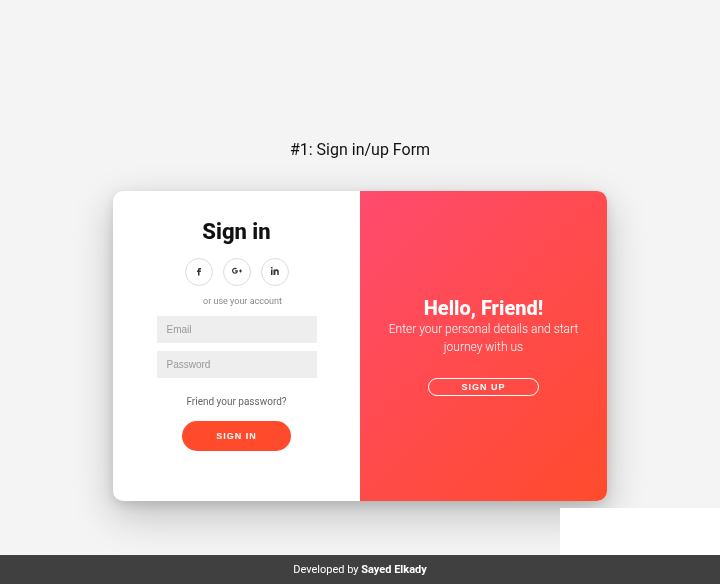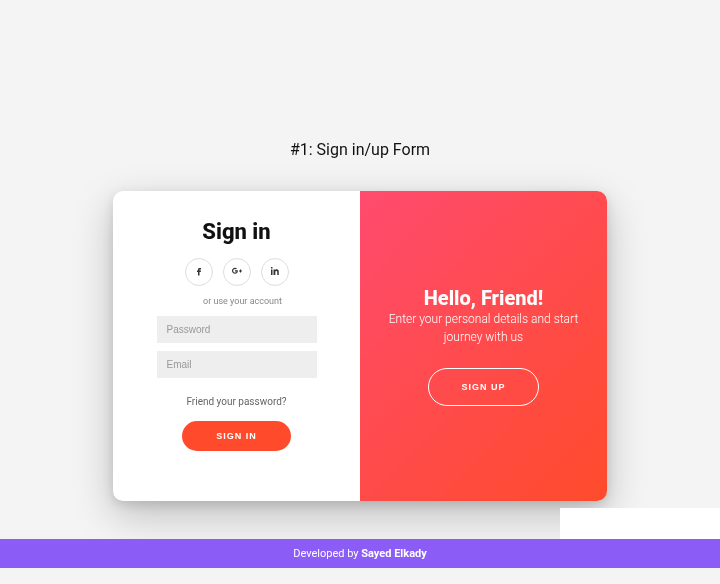--- a/index.html
+++ b/index.html
@@ -127,33 +127,33 @@
   font-size: 12px;
   line-height: 1.5;
   margin-bottom: 22px;
   font-weight: 300;
 }
 .ghost-btn {
   background: transparent;
   border: 1px solid #fff;
   color: #fff;
   border-radius: 20px;
-  padding: 13px 32px;
+  padding: 3px 32px;
   font-size: 9px;
   font-weight: 700;
   letter-spacing: 1px;
   cursor: pointer;
   text-transform: uppercase;
 }
 .footer {
   position: absolute;
-  bottom: 16px;
+  bottom: 0;
   left: 0;
   right: 0;
-  background: #8b5cf6;
+  background: #404040;
   color: #fff;
   text-align: center;
   font-size: 11px;
   padding: 8px 0;
 }
 .footer strong {
   font-weight: 700;
 }
 .white-box {
   position: absolute;
@@ -193,22 +193,22 @@
         <span>
           <svg viewBox="0 0 24 24" fill="#333">
               <path d="M4 4h3v3H4V4zm0 5h3v11H4V9zm5 0h3v1.5c.5-.9 1.7-1.8 3.3-1.8 3.5 0 4.2 2.3 4.2 5.3V20h-3v-5.3c0-1.3 0-2.9-1.8-2.9s-2 1.4-2 2.8V20H9V9z"></path>
             </svg>
         </span>
       </button>
     </div>
 
     <span class="hint">or use your account</span>
 
+    <input type="email" class="input-field" placeholder="Email" style="">
     <input type="password" class="input-field" placeholder="Password" style="">
-    <input type="email" class="input-field" placeholder="Email" style="">
 
     <a class="forgot">Friend your password?</a>
 
     <button class="primary-btn">Sign In</button>
   </div>
 
   <div class="overlay-panel">
     <h1 class="overlay-title">Hello, Friend!</h1>
     <p class="overlay-text">Enter your personal details and start journey with us</p>
     <button class="ghost-btn">Sign Up</button>

